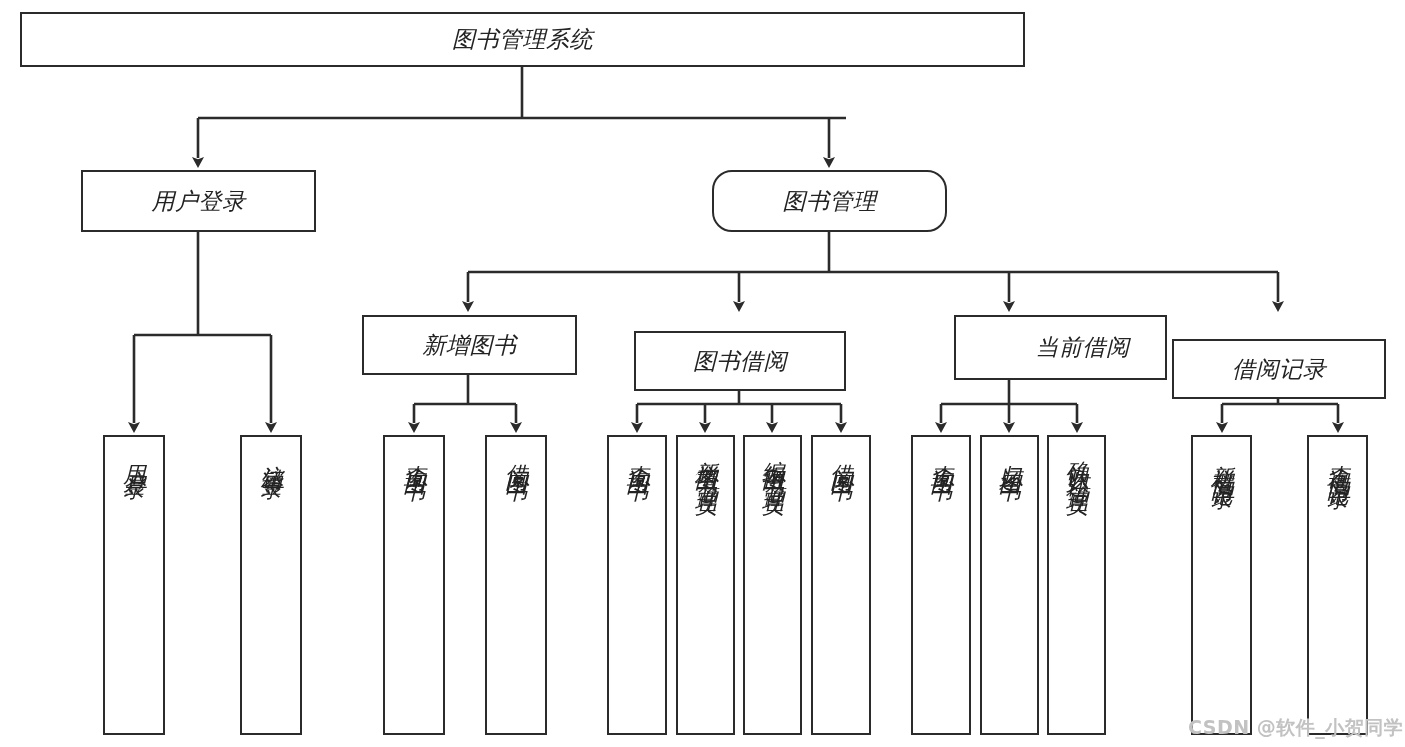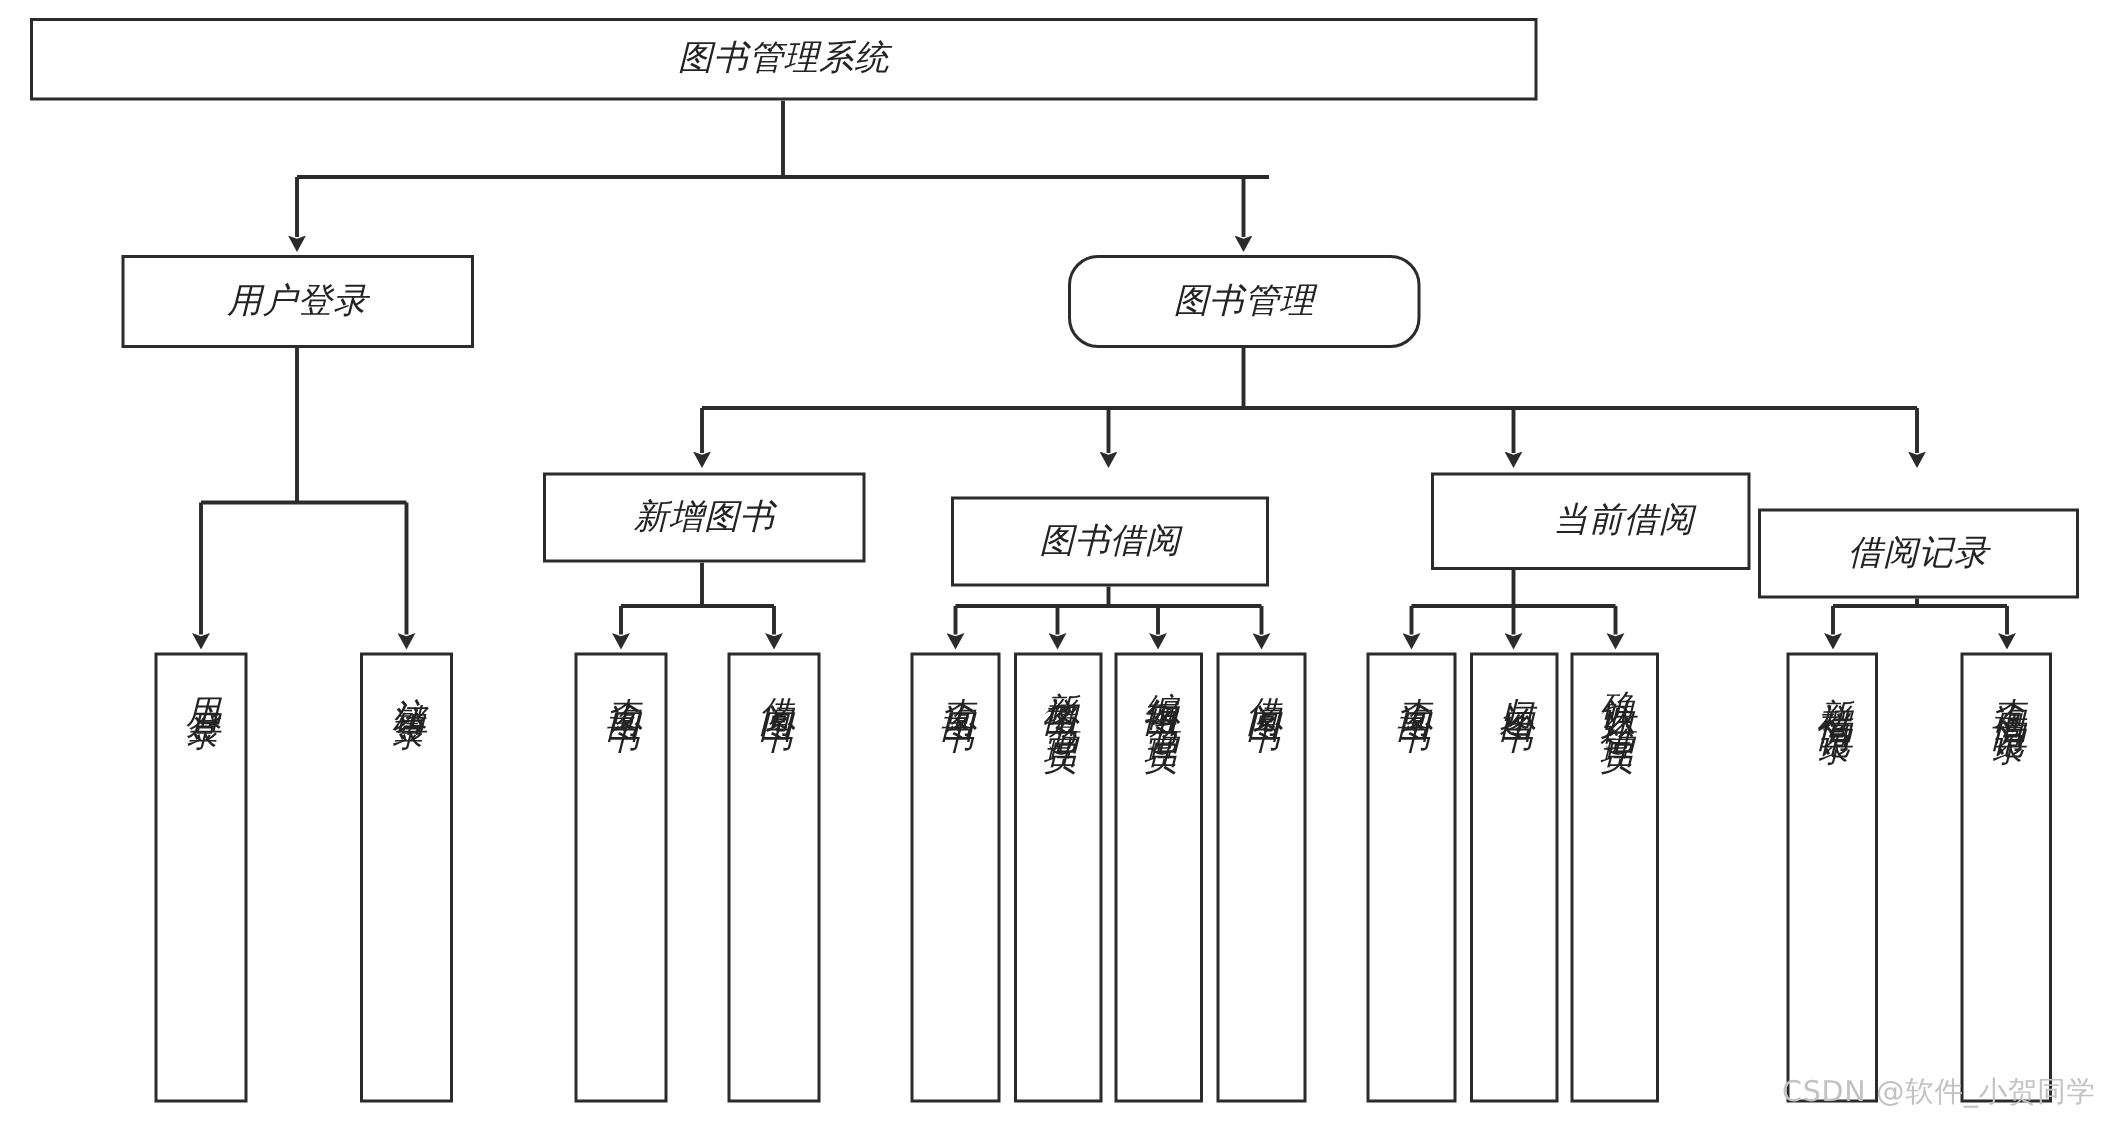--- a/index.html
+++ b/index.html
@@ -70,20 +70,21 @@
   .node.vert.center .lbl {
     margin-top: 0;
   }
   .watermark {
     position: absolute;
     font-size: 19px;
     color: #c2c2c2;
     white-space: nowrap;
     letter-spacing: 0.5px;
     font-family: "DejaVu Sans", "Liberation Sans", sans-serif;
+    font-weight: bold;
   }
 </style>
 </head>
 <body>
 
 <div id="canvas">
 
   <svg class="wires" viewBox="0 0 1405 747">
     <defs>
       <marker id="arr" markerWidth="11" markerHeight="12" refX="1" refY="6" orient="auto" markerUnits="userSpaceOnUse">

